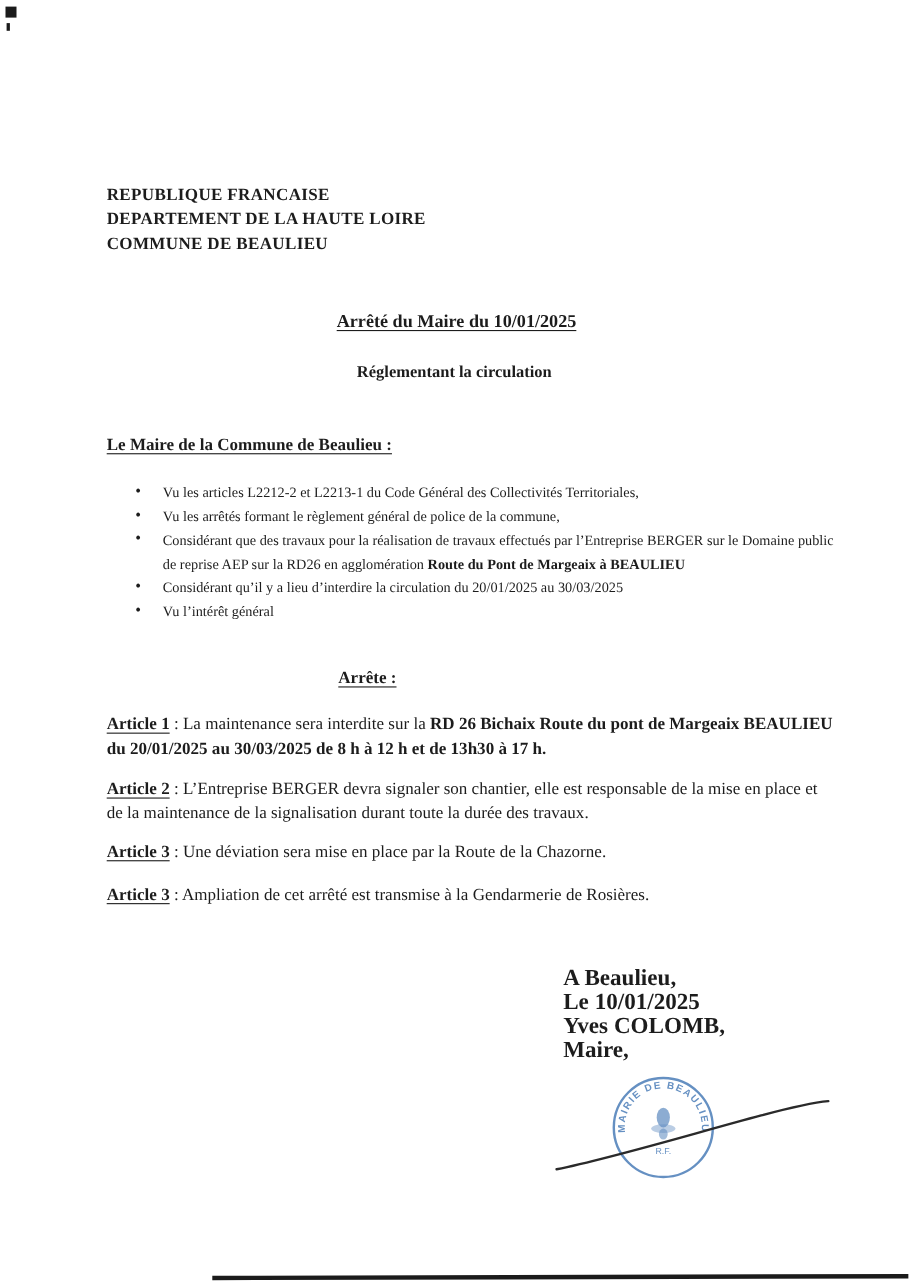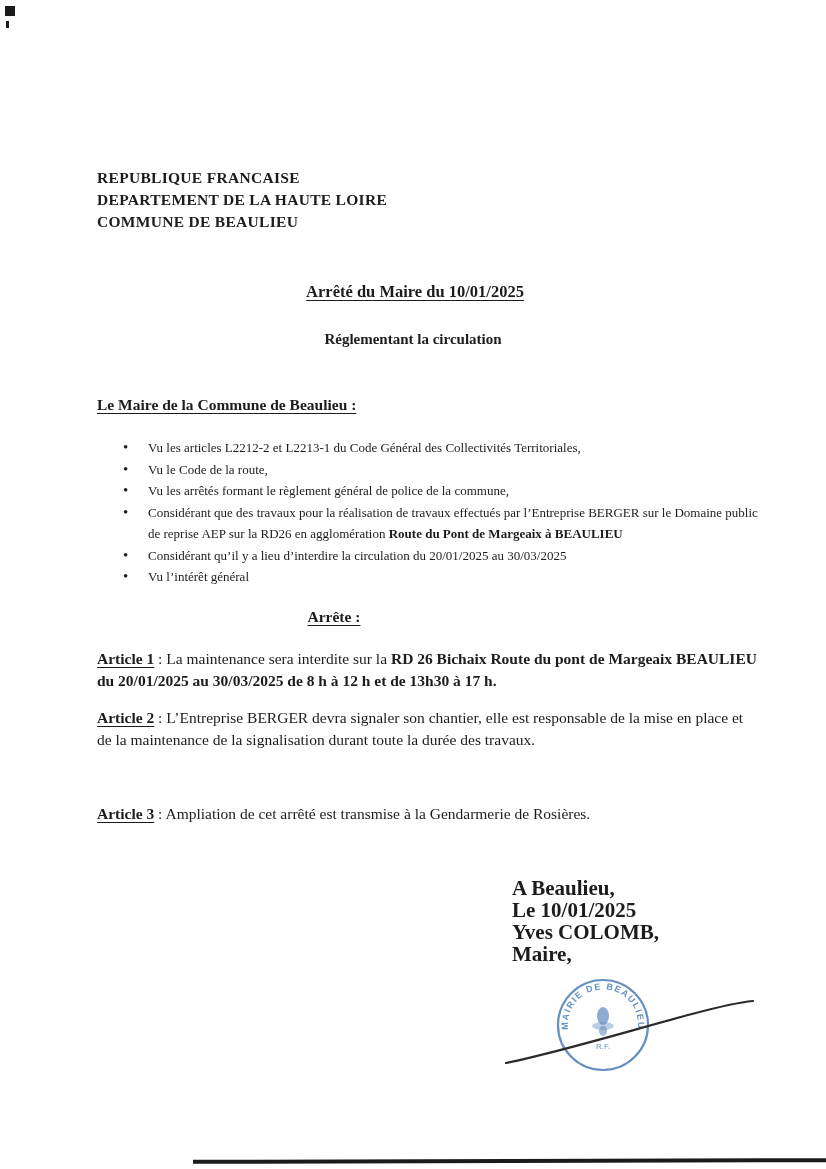--- a/index.html
+++ b/index.html
@@ -88,35 +88,35 @@
   </div>
 
   <div class="doc-subtitle">Réglementant la circulation</div>
 
   <div class="opening">
     <span>Le Maire de la Commune de Beaulieu :</span>
   </div>
 
   <ul class="bullets">
     <li><span>Vu les articles L2212-2 et L2213-1 du Code Général des Collectivités Territoriales,</span><span class="b"></span></li>
-    <li><span>Vu le Code de la route,</span><span class="b"></span></li>
     <li><span>Vu les arrêtés formant le règlement général de police de la commune,</span><span class="b"></span></li>
     <li><span>Considérant que des travaux pour la réalisation de travaux effectués par l’Entreprise BERGER sur le Domaine public de reprise AEP sur la RD26 en agglomération </span><span class="b">Route du Pont de Margeaix à BEAULIEU</span></li>
     <li><span>Considérant qu’il y a lieu d’interdire la circulation du 20/01/2025 au 30/03/2025</span><span class="b"></span></li>
     <li><span>Vu l’intérêt général</span><span class="b"></span></li>
   </ul>
 
   <div class="decree-heading">
     <span>Arrête :</span>
   </div>
 
   <p class="article a1"><span class="label">Article 1</span><span> : La maintenance sera interdite sur la </span><span class="b">RD 26 Bichaix Route du pont de Margeaix BEAULIEU du 20/01/2025 au 30/03/2025 de 8 h à 12 h et de 13h30 à 17 h.</span></p>
 
   <p class="article a2"><span class="label">Article 2</span><span> : L’Entreprise BERGER devra signaler son chantier, elle est responsable de la mise en place et de la maintenance de la signalisation durant toute la durée des travaux.</span><span class="b"></span></p>
 
+  <p class="article a3"><span class="label">Article 3</span><span> : Une déviation sera mise en place par la Route de la Chazorne.</span><span class="b"></span></p>
 
   <p class="article a4"><span class="label">Article 3</span><span> : Ampliation de cet arrêté est transmise à la Gendarmerie de Rosières.</span><span class="b"></span></p>
 
   <div class="signature-block">
     <div>A Beaulieu,</div>
     <div>Le 10/01/2025</div>
     <div>Yves COLOMB,</div>
     <div>Maire,</div>
   </div>
 

